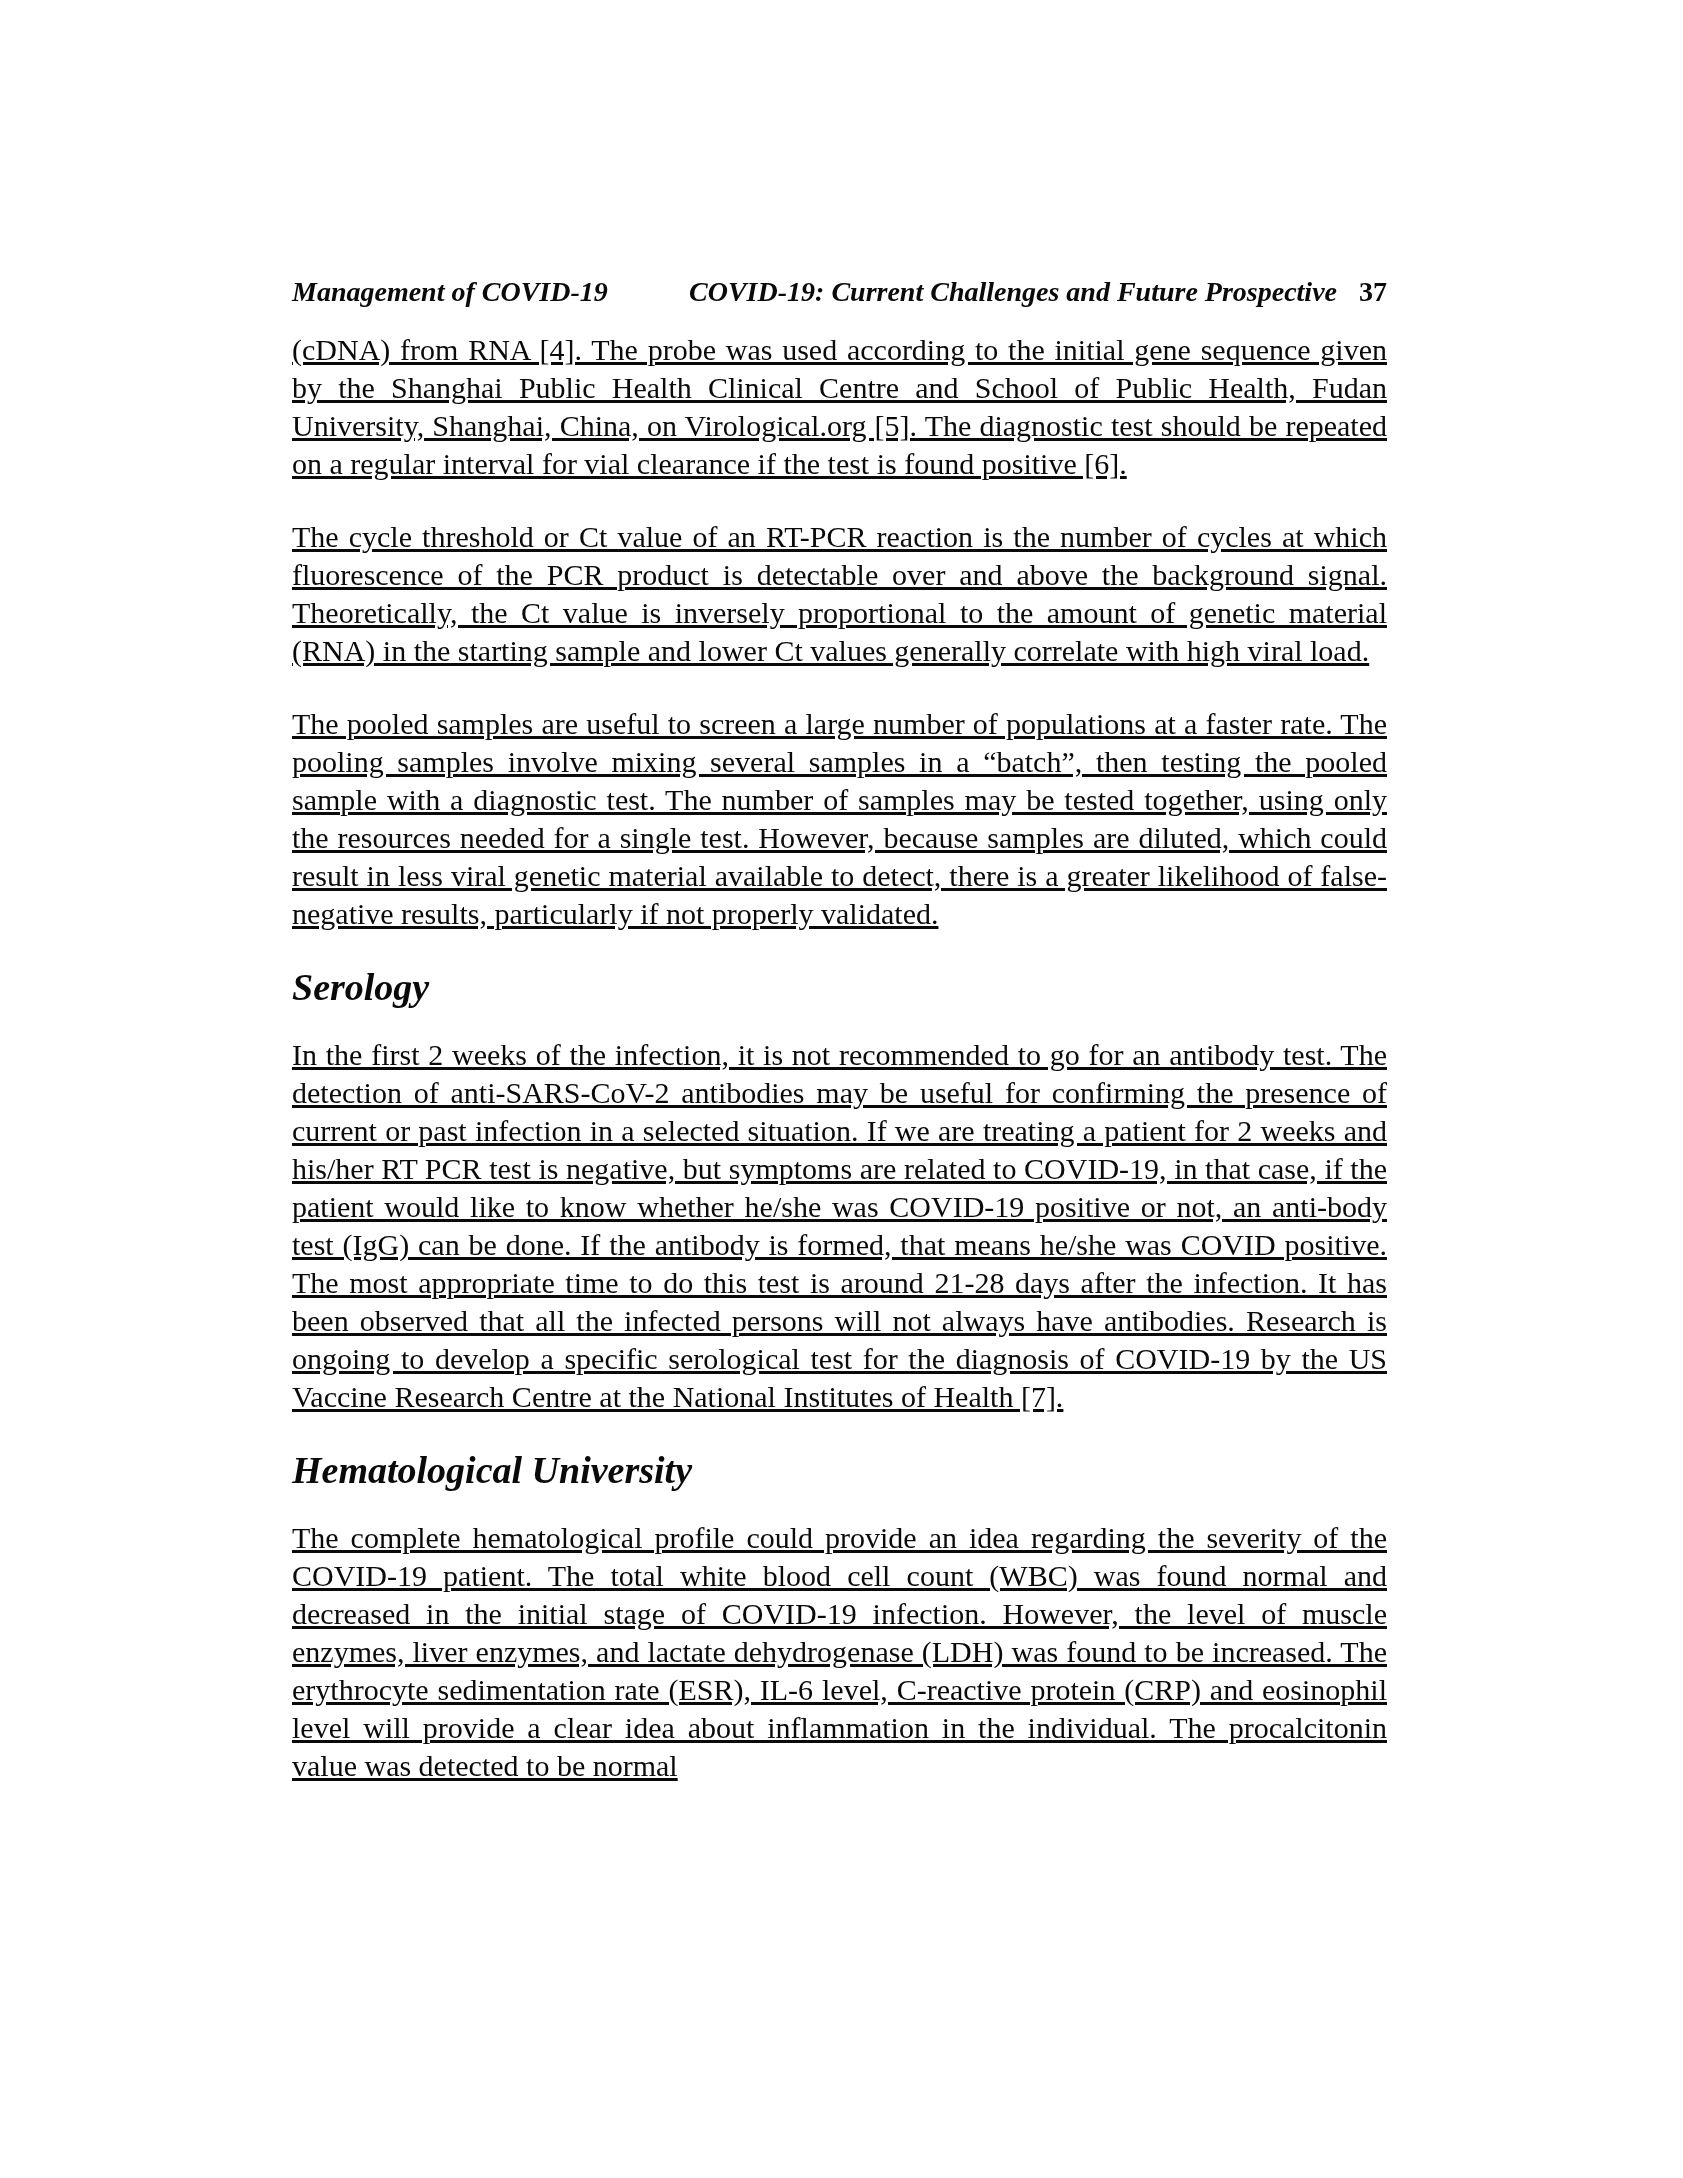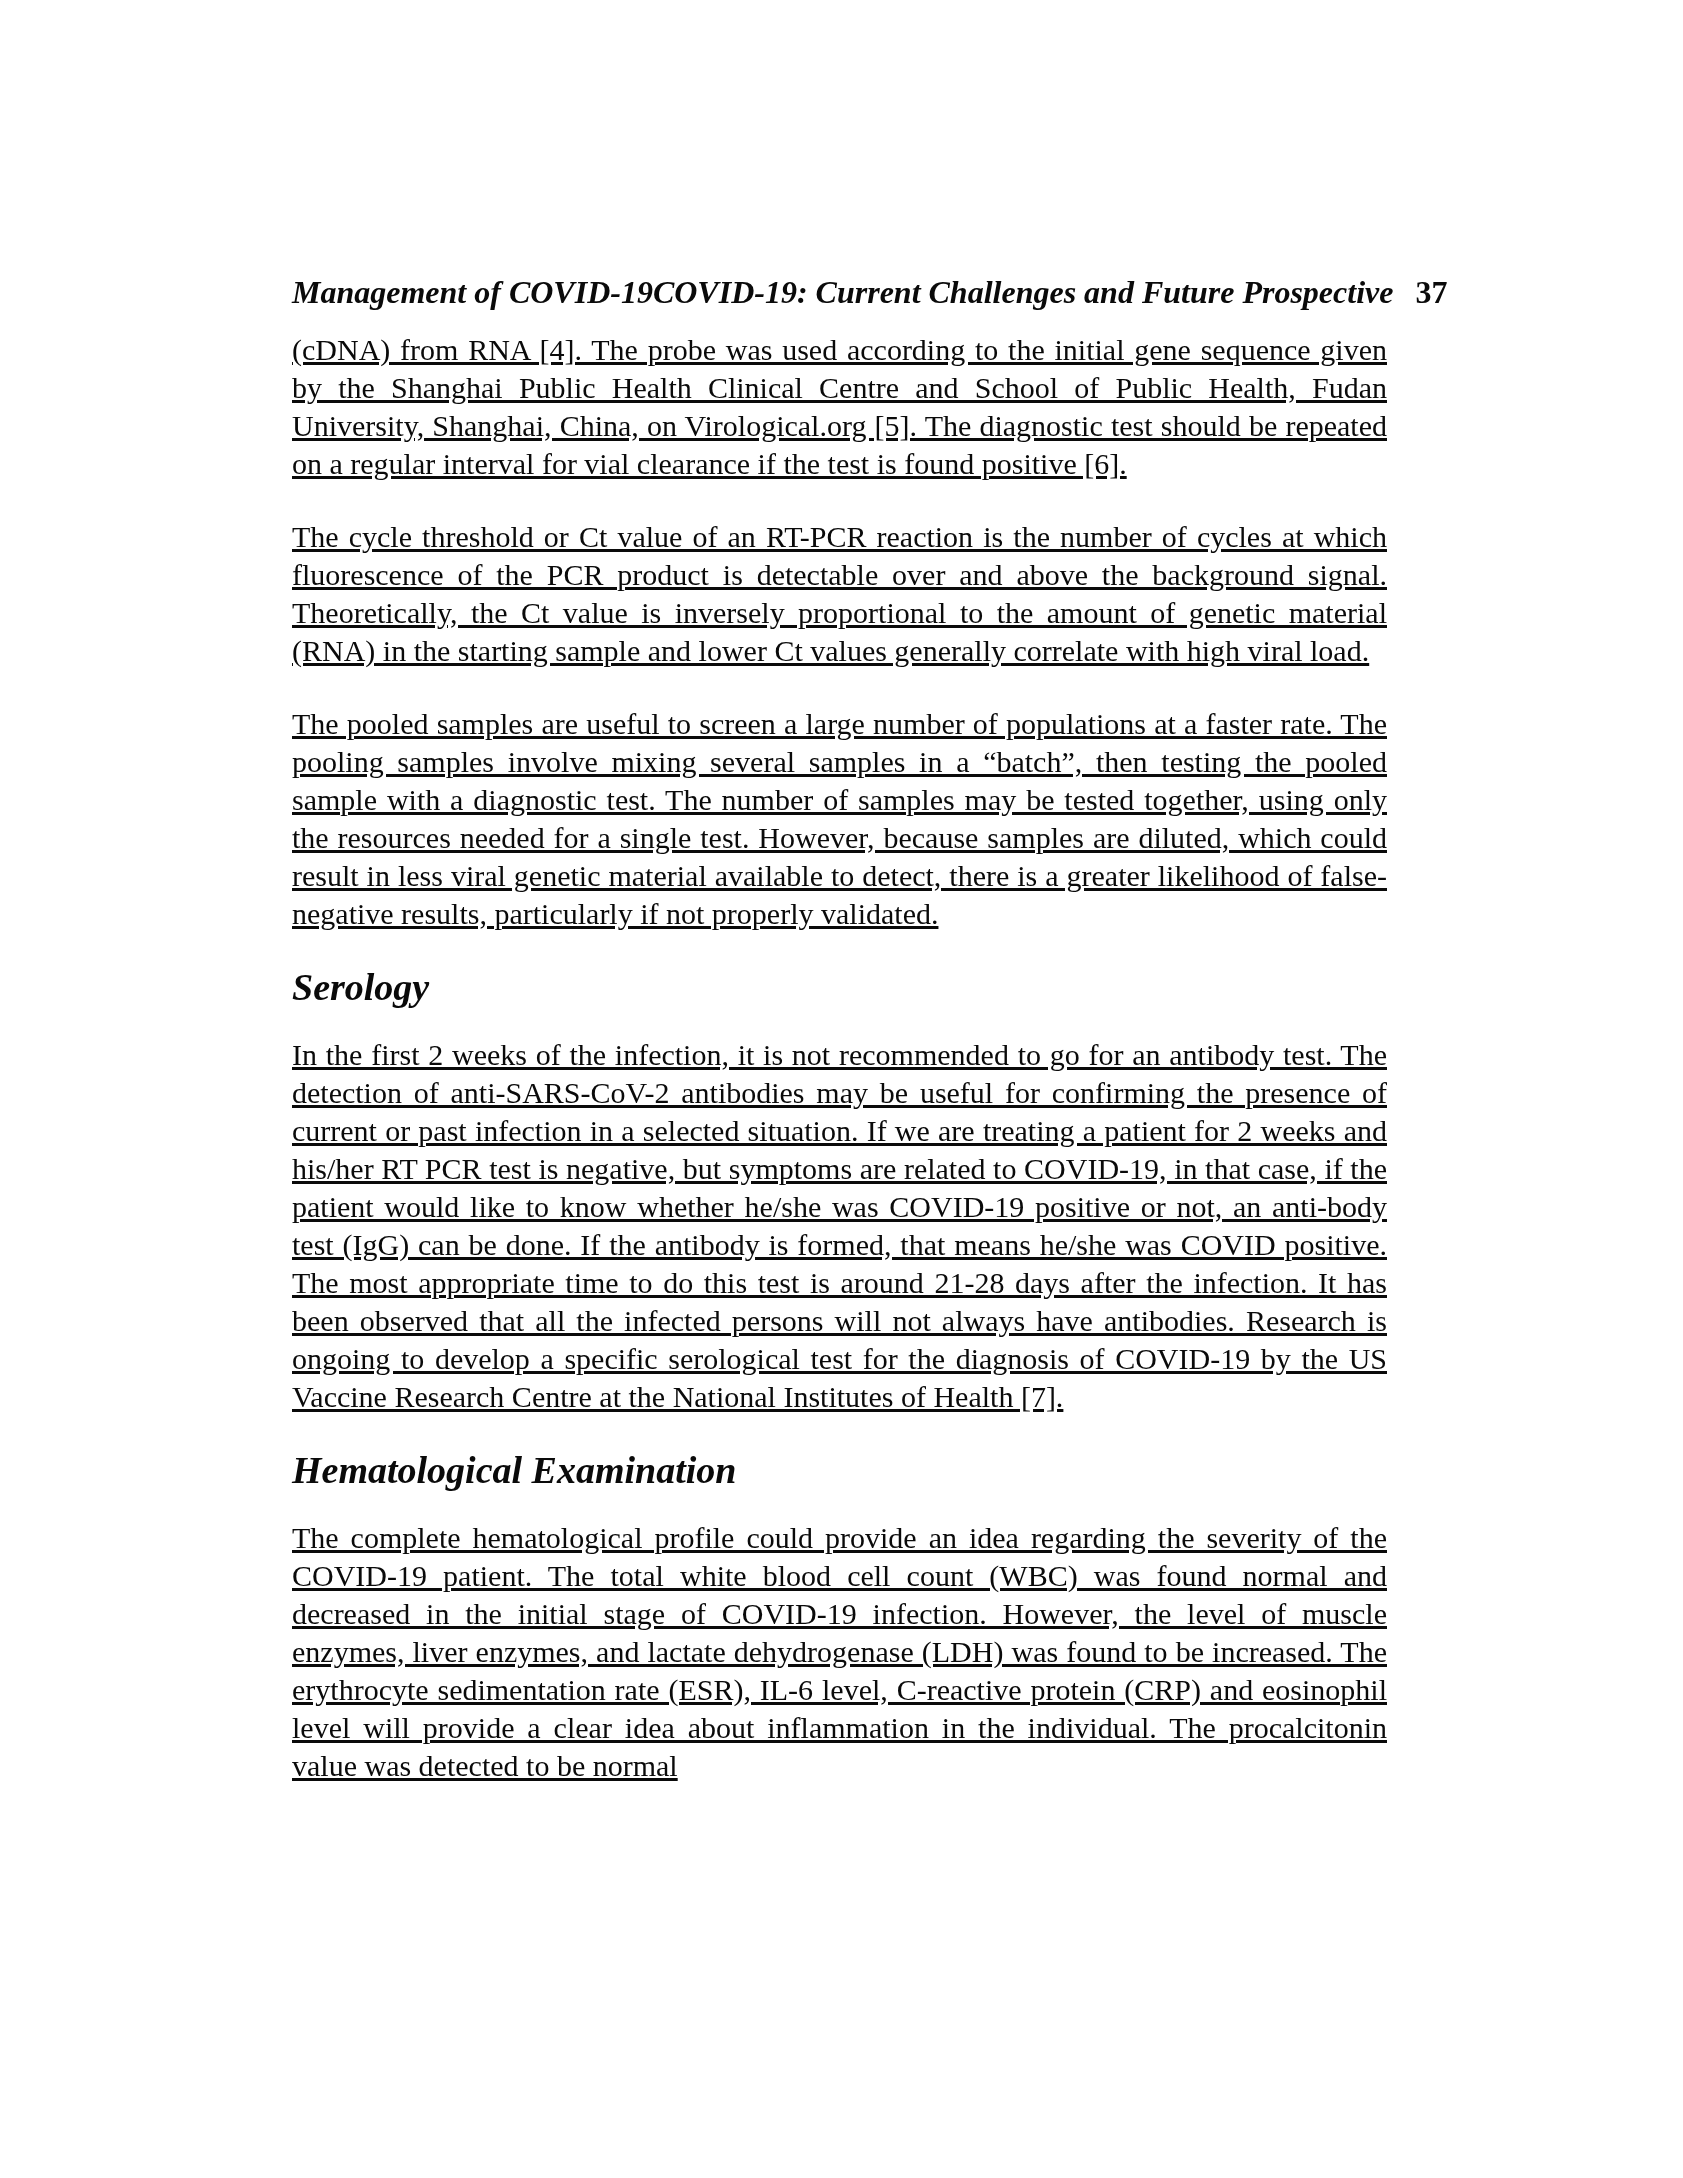--- a/index.html
+++ b/index.html
@@ -19,21 +19,21 @@
   .content {
     position: absolute;
     left: 292px;
     top: 275px;
     width: 1095px;
   }
   .running-head {
     display: flex;
     justify-content: space-between;
     align-items: center;
-    font-size: 32px;
+    font-size: 28px;
     line-height: 34px;
     font-weight: bold;
     font-style: italic;
     margin-bottom: 22px;
     white-space: nowrap;
   }
   .running-head .rh-right {
     display: flex;
     align-items: baseline;
   }
@@ -73,19 +73,19 @@
     <p class="body-para">(cDNA) from RNA [4]. The probe was used according to the initial gene sequence given by the Shanghai Public Health Clinical Centre and School of Public Health, Fudan University, Shanghai, China, on Virological.org [5]. The diagnostic test should be repeated on a regular interval for vial clearance if the test is found positive [6].</p>
 
     <p class="body-para">The cycle threshold or Ct value of an RT-PCR reaction is the number of cycles at which fluorescence of the PCR product is detectable over and above the background signal. Theoretically, the Ct value is inversely proportional to the amount of genetic material (RNA) in the starting sample and lower Ct values generally correlate with high viral load.</p>
 
     <p class="body-para">The pooled samples are useful to screen a large number of populations at a faster rate. The pooling samples involve mixing several samples in a “batch”, then testing the pooled sample with a diagnostic test. The number of samples may be tested together, using only the resources needed for a single test. However, because samples are diluted, which could result in less viral genetic material available to detect, there is a greater likelihood of false-negative results, particularly if not properly validated.</p>
 
     <h2 class="section-heading">Serology</h2>
 
     <p class="body-para">In the first 2 weeks of the infection, it is not recommended to go for an antibody test. The detection of anti-SARS-CoV-2 antibodies may be useful for confirming the presence of current or past infection in a selected situation. If we are treating a patient for 2 weeks and his/her RT PCR test is negative, but symptoms are related to COVID-19, in that case, if the patient would like to know whether he/she was COVID-19 positive or not, an anti-body test (IgG) can be done. If the antibody is formed, that means he/she was COVID positive. The most appropriate time to do this test is around 21-28 days after the infection. It has been observed that all the infected persons will not always have antibodies. Research is ongoing to develop a specific serological test for the diagnosis of COVID-19 by the US Vaccine Research Centre at the National Institutes of Health [7].</p>
 
-    <h2 class="section-heading">Hematological Examination</h2>
+    <h2 class="section-heading">Hematological University</h2>
 
     <p class="body-para">The complete hematological profile could provide an idea regarding the severity of the COVID-19 patient. The total white blood cell count (WBC) was found normal and decreased in the initial stage of COVID-19 infection. However, the level of muscle enzymes, liver enzymes, and lactate dehydrogenase (LDH) was found to be increased. The erythrocyte sedimentation rate (ESR), IL-6 level, C-reactive protein (CRP) and eosinophil level will provide a clear idea about inflammation in the individual. The procalcitonin value was detected to be normal</p>
 
   </div>
 </div>
 
 
 </body></html>

